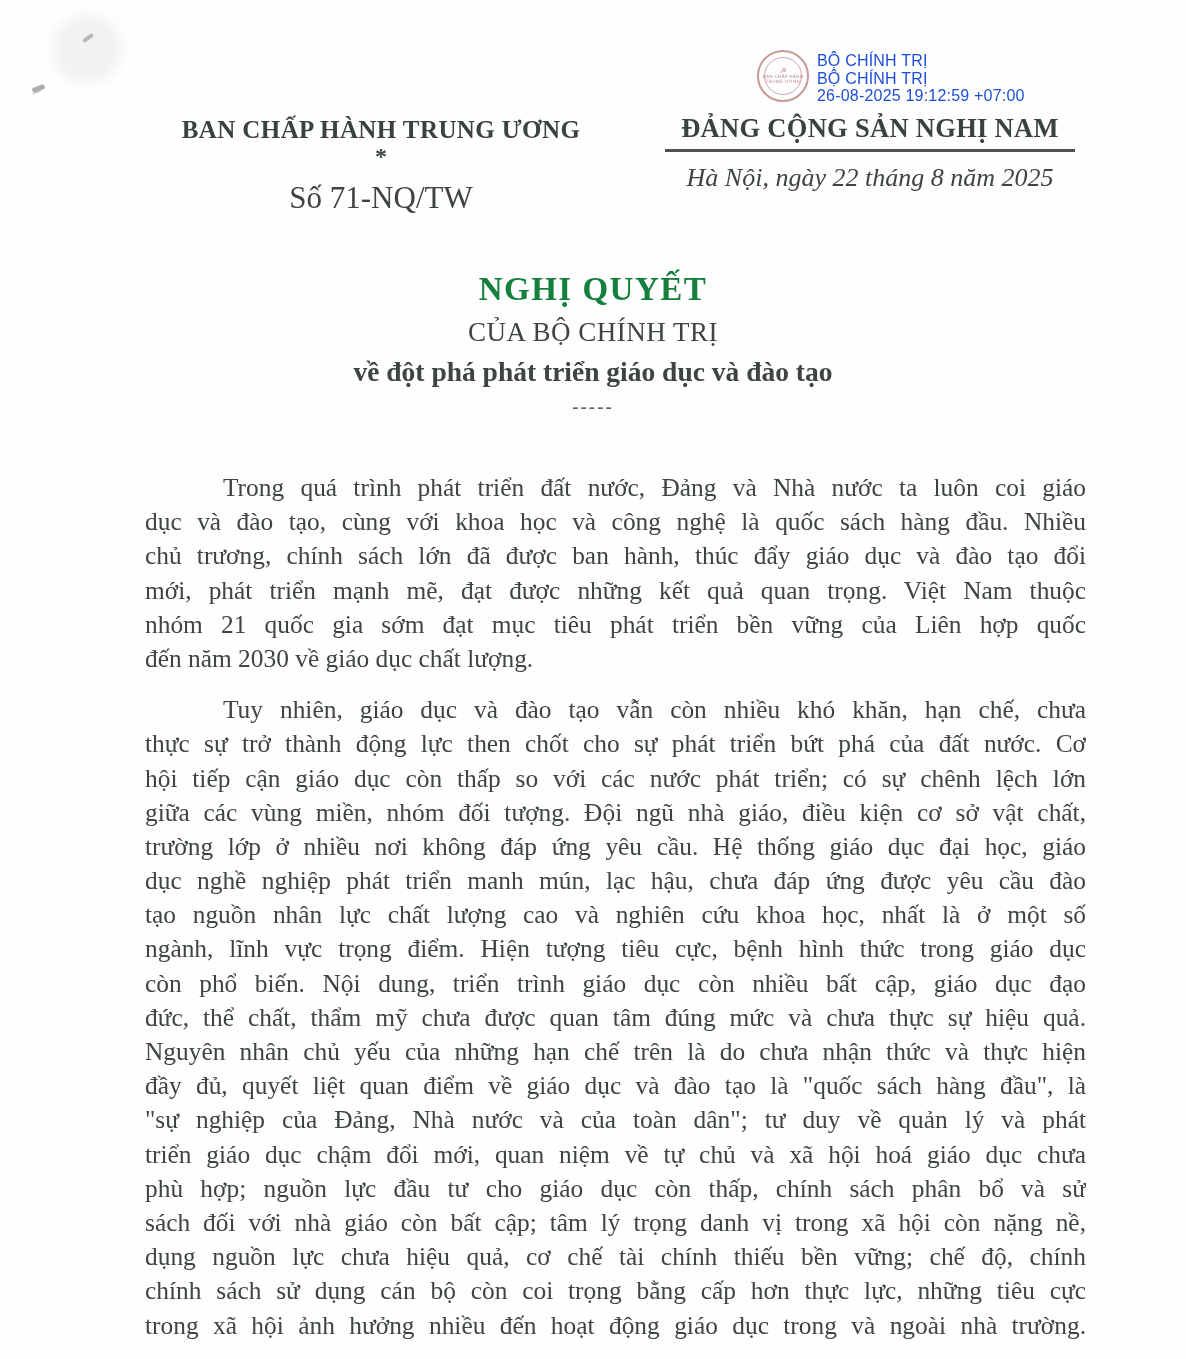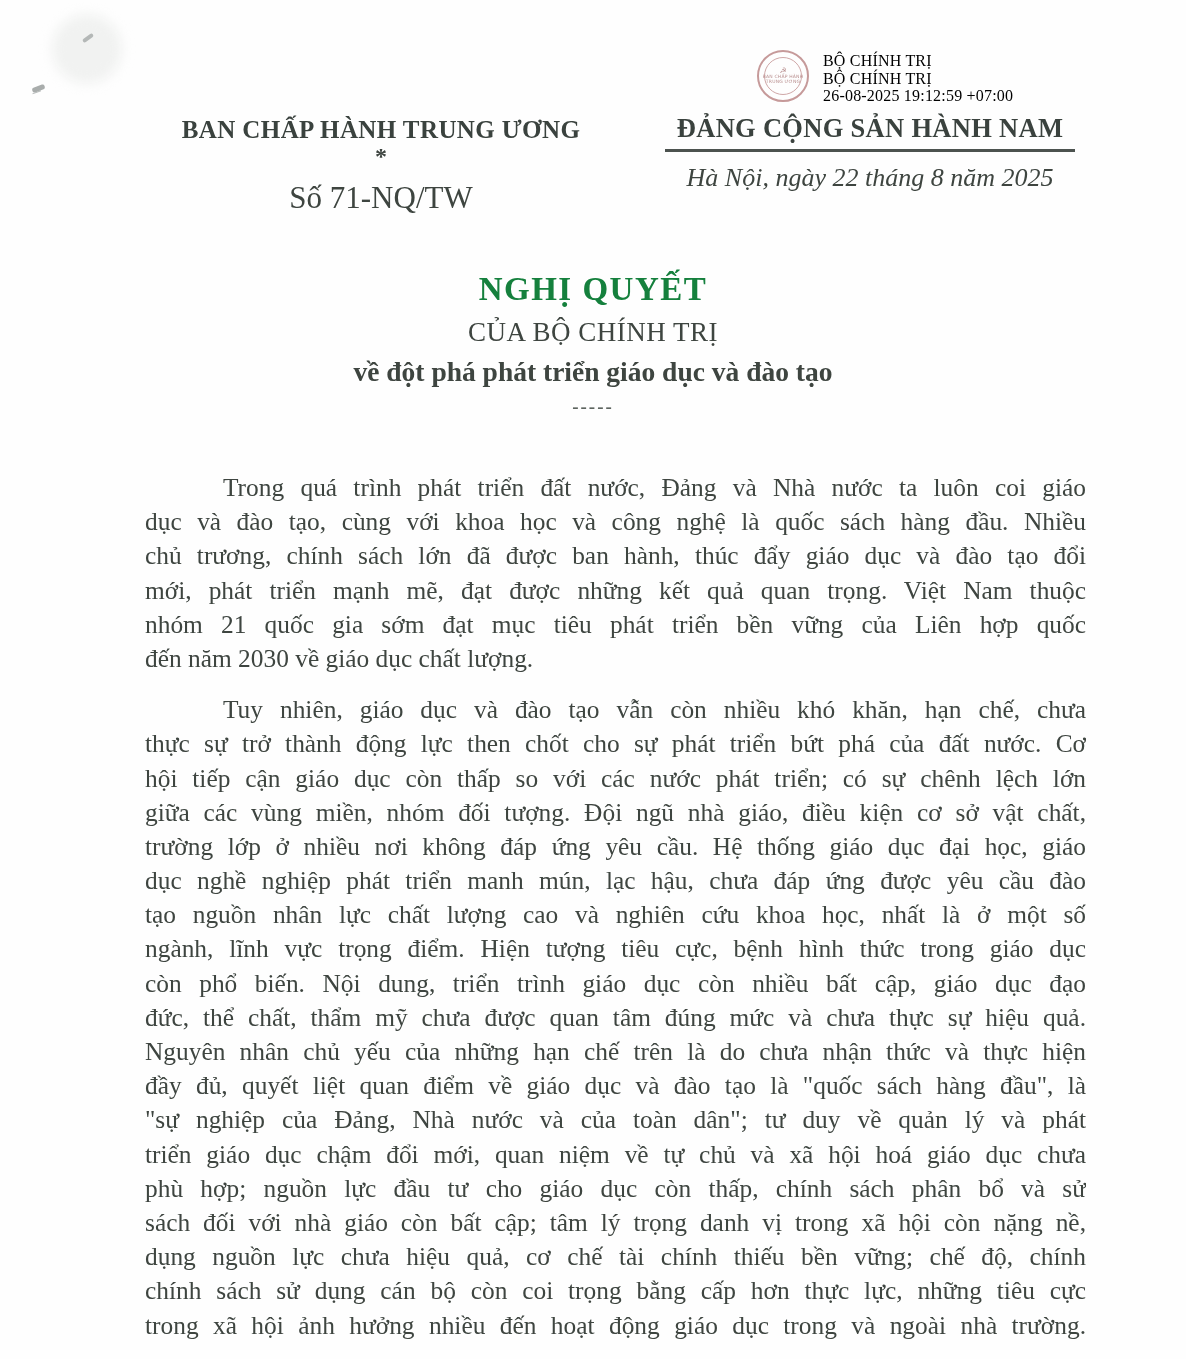--- a/index.html
+++ b/index.html
@@ -29,23 +29,23 @@
   .seal::before {
     content:""; position:absolute; inset:5px; border:1px solid #cfa7a7; border-radius:50%;
   }
   .seal-inner {
     position:absolute; inset:0; display:flex; flex-direction:column; align-items:center; justify-content:center;
     color:#b98f8f; text-align:center; line-height:1.1;
   }
   .seal-sym { font-size:8px; font-family:"DejaVu Sans",sans-serif; }
   .seal-t1, .seal-t2 { font-size:4.5px; letter-spacing:0.2px; font-family:"DejaVu Sans",sans-serif; }
   .sig-text {
-    margin-left:14px; margin-top:2px;
-    color:#000000; font-size:16px; line-height:17.5px; letter-spacing:0.2px;
-    font-family:Liberation Serif, serif;
+    margin-left:8px; margin-top:2px;
+    color:#1d4ed8; font-size:16px; line-height:17.5px; letter-spacing:0.2px;
+    font-family:Liberation Sans, sans-serif;
   }
 
   
   .header-left { position:absolute; left:75px; top:116px; width:612px; text-align:center; }
   .org { font-size:25px; font-weight:bold; letter-spacing:0.4px; color:#3a423e; }
   .star { font-size:24px; font-weight:bold; margin-top:0px; line-height:24px; }
   .docnum { font-size:31px; margin-top:12px; }
 
   .header-right { position:absolute; left:642px; top:113px; width:456px; text-align:center; }
   .national { font-size:26.5px; font-weight:bold; letter-spacing:0.3px; color:#3a423e; }
@@ -94,21 +94,21 @@
     </div>
   </div>
 
   <div class="header-left">
     <div class="org">BAN CHẤP HÀNH TRUNG ƯƠNG</div>
     <div class="star">*</div>
     <div class="docnum">Số 71-NQ/TW</div>
   </div>
 
   <div class="header-right">
-    <div class="national">ĐẢNG CỘNG SẢN HÀNH NAM</div>
+    <div class="national">ĐẢNG CỘNG SẢN NGHỊ NAM</div>
     <div class="rule"></div>
     <div class="dateline">Hà Nội, ngày 22 tháng 8 năm 2025</div>
   </div>
 
   <div class="title-block">
     <div class="title-main">NGHỊ QUYẾT</div>
     <div class="title-sub">CỦA BỘ CHÍNH TRỊ</div>
     <div class="title-subject">về đột phá phát triển giáo dục và đào tạo</div>
     <div class="title-sep">-----</div>
   </div>

